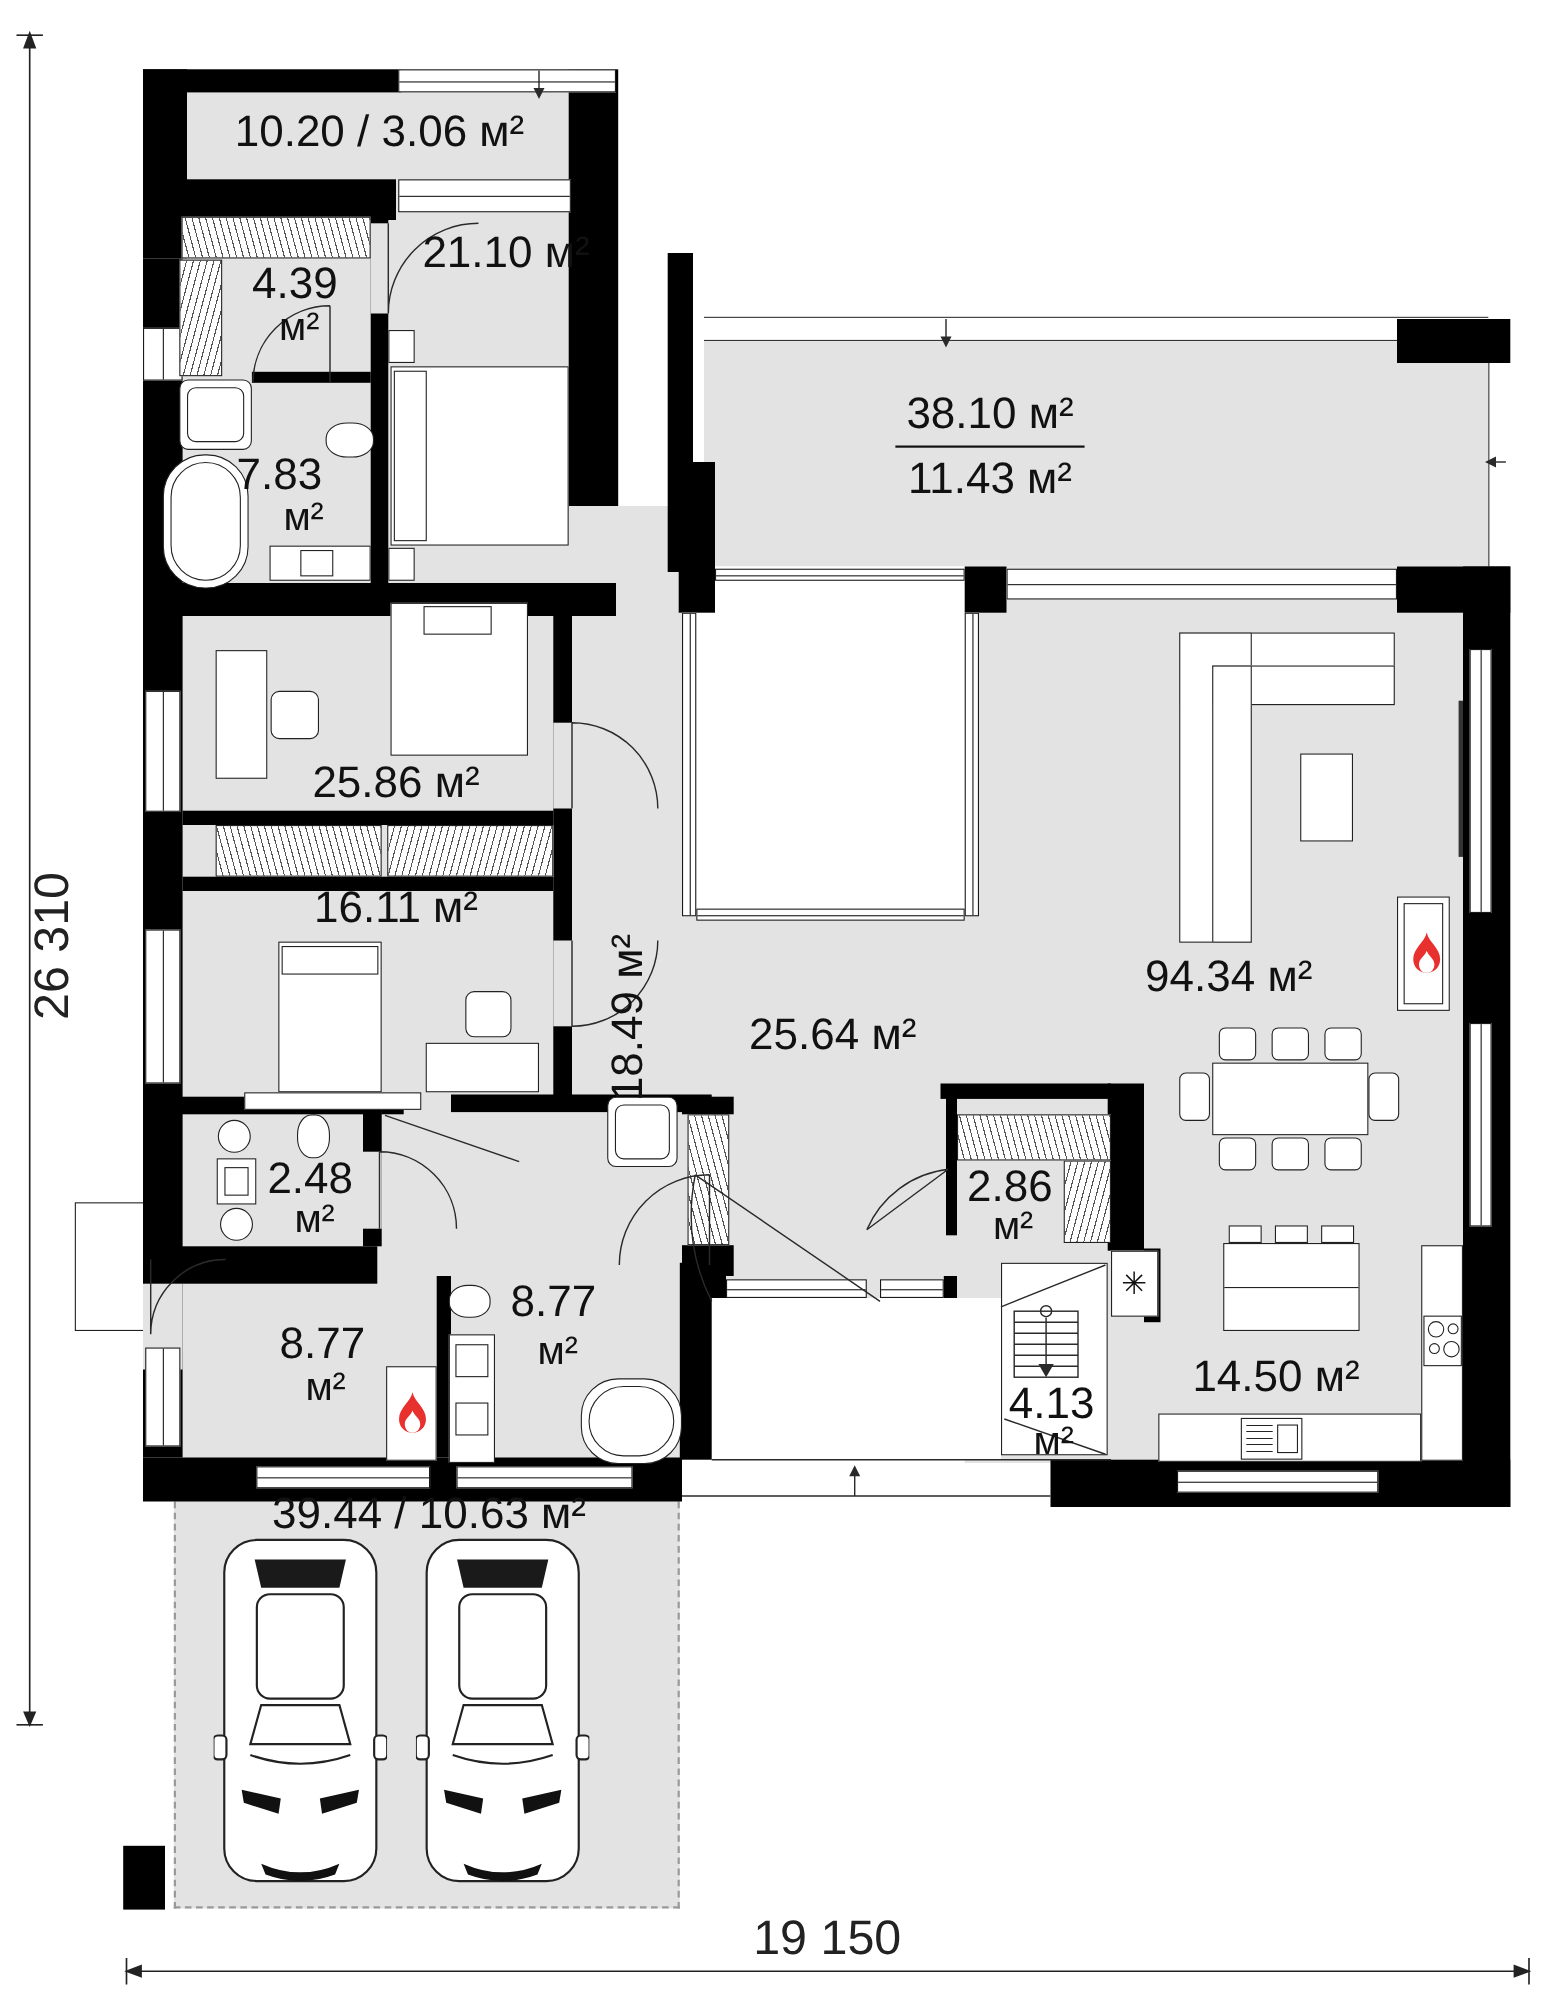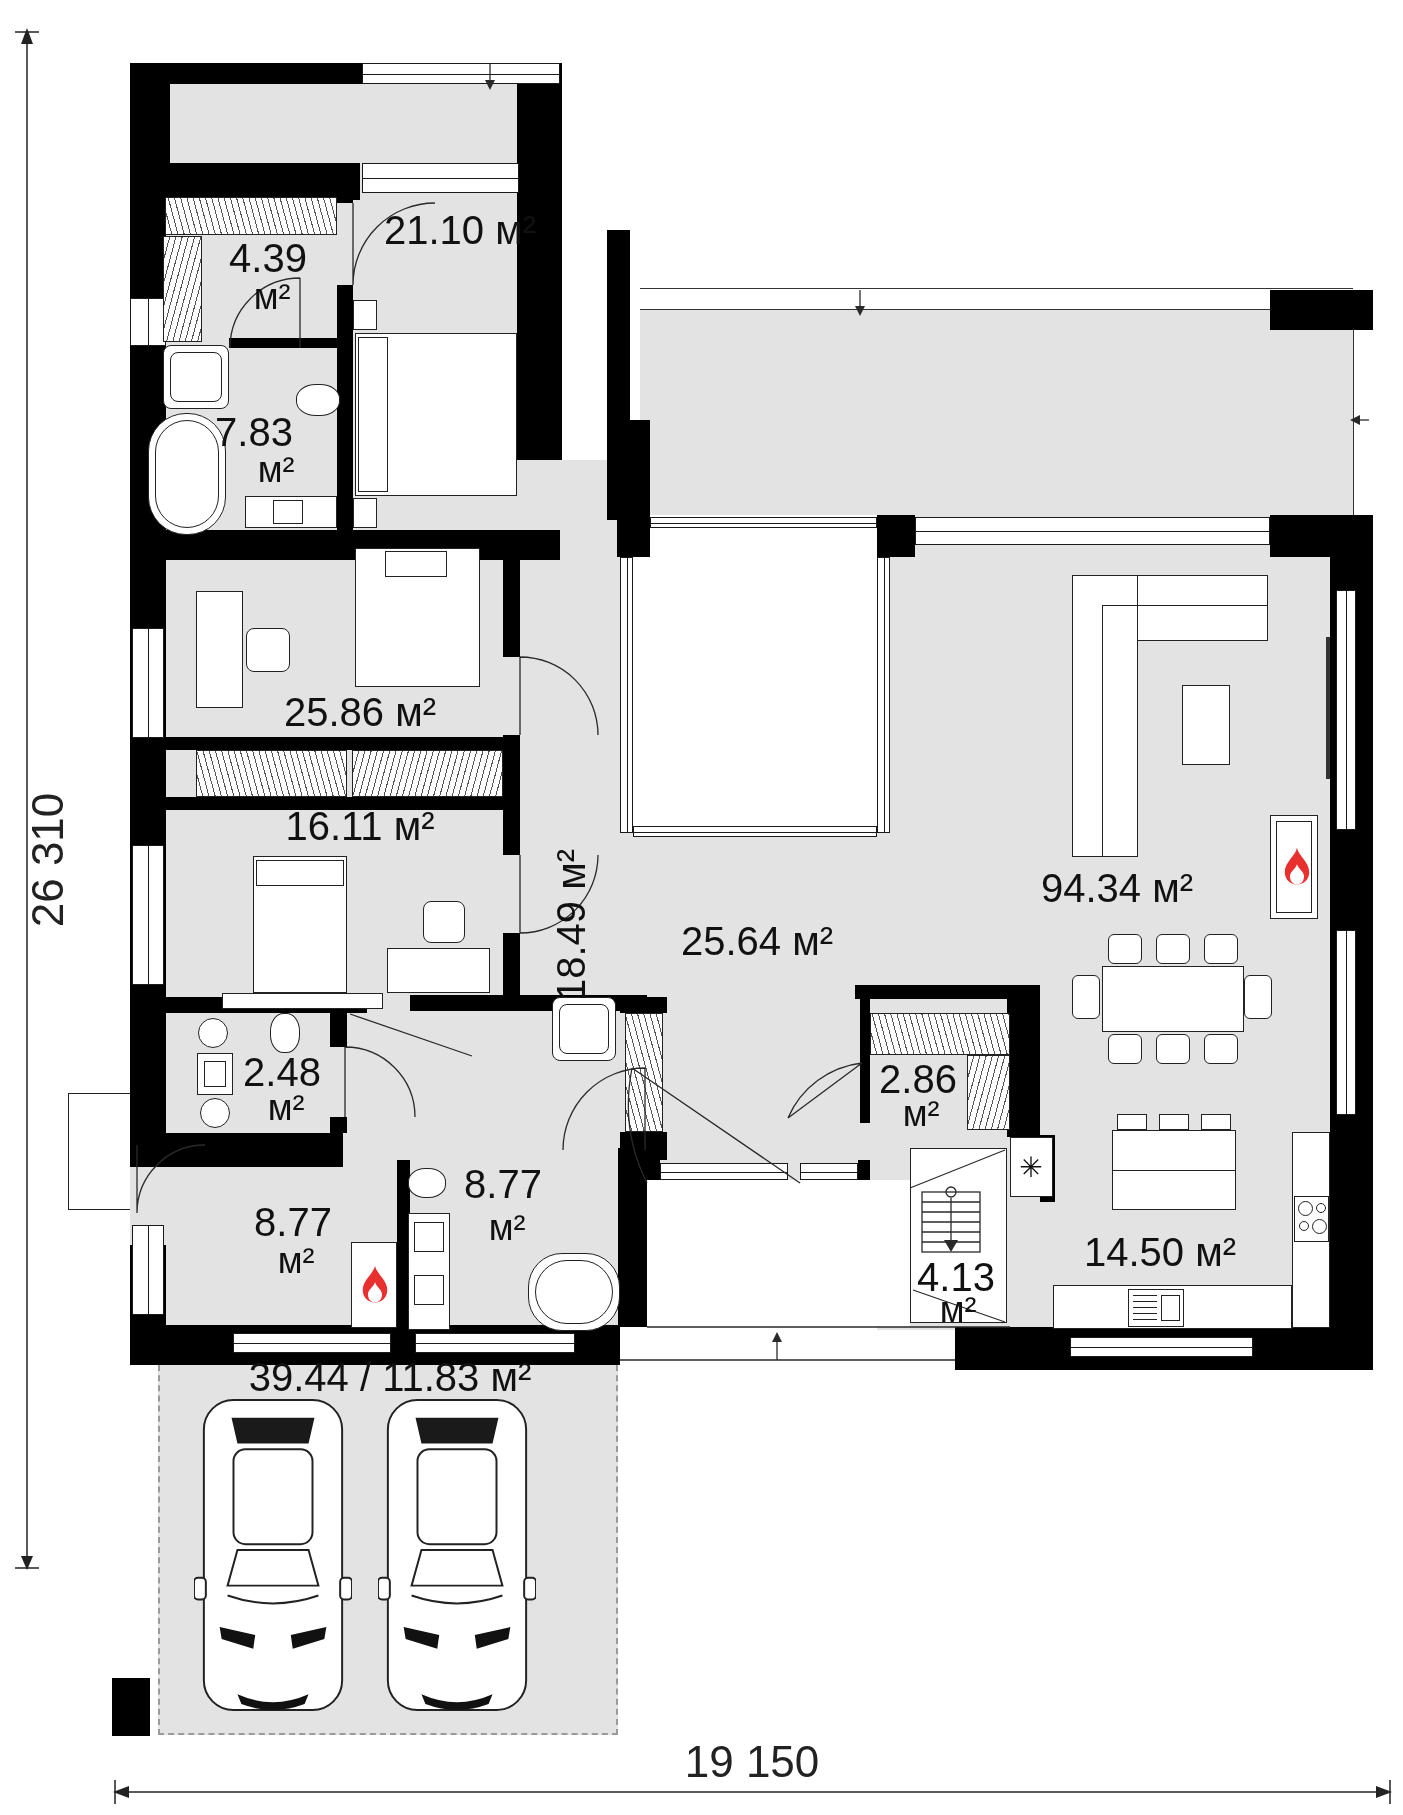--- a/index.html
+++ b/index.html
@@ -276,39 +276,44 @@
       <line x1="1390" y1="1780" x2="1390" y2="1804"></line>
     </g>
     <g fill="#222" stroke="none">
       <polygon points="21,44 33,44 27,28"></polygon>
       <polygon points="21,1556 33,1556 27,1570"></polygon>
       <polygon points="129,1786 129,1798 113,1792"></polygon>
       <polygon points="1376,1786 1376,1798 1392,1792"></polygon>
     </g>
   </svg>
 
+  <div class="rl" style="left:345px;top:120px">10.20 / 3.06 м²</div>
   <div class="rl" style="left:268px;top:258px">4.39</div>
   <div class="rl u" style="left:272px;top:297px">м²</div>
   <div class="rl" style="left:460px;top:230px">21.10 м²</div>
   <div class="rl" style="left:254px;top:432px">7.83</div>
   <div class="rl u" style="left:276px;top:470px">м²</div>
+  <div class="frac" style="left:900px;top:406px">
+    <div class="ft">38.10 м²</div>
+    <div class="fb">11.43 м²</div>
+  </div>
   <div class="rl" style="left:360px;top:712px">25.86 м²</div>
   <div class="rl" style="left:360px;top:826px">16.11 м²</div>
   <div class="rl rot" style="left:571px;top:925px">18.49 м²</div>
   <div class="rl" style="left:757px;top:941px">25.64 м²</div>
   <div class="rl" style="left:1117px;top:888px">94.34 м²</div>
   <div class="rl" style="left:282px;top:1072px">2.48</div>
   <div class="rl u" style="left:286px;top:1108px">м²</div>
   <div class="rl" style="left:918px;top:1079px">2.86</div>
   <div class="rl u" style="left:921px;top:1114px">м²</div>
   <div class="rl" style="left:293px;top:1222px">8.77</div>
   <div class="rl u" style="left:296px;top:1261px">м²</div>
   <div class="rl" style="left:503px;top:1184px">8.77</div>
   <div class="rl u" style="left:507px;top:1228px">м²</div>
   <div class="rl" style="left:956px;top:1277px">4.13</div>
   <div class="rl u" style="left:958px;top:1310px">м²</div>
   <div class="rl" style="left:1160px;top:1252px">14.50 м²</div>
-  <div class="rl" style="left:390px;top:1377px">39.44 / 11.83 м²</div>
+  <div class="rl" style="left:390px;top:1377px">39.44 / 10.63 м²</div>
 
   <div class="rl dim rot" style="left:48px;top:860px">26 310</div>
   <div class="rl dim" style="left:752px;top:1762px">19 150</div>
 
 </div>
 
 </body></html>

